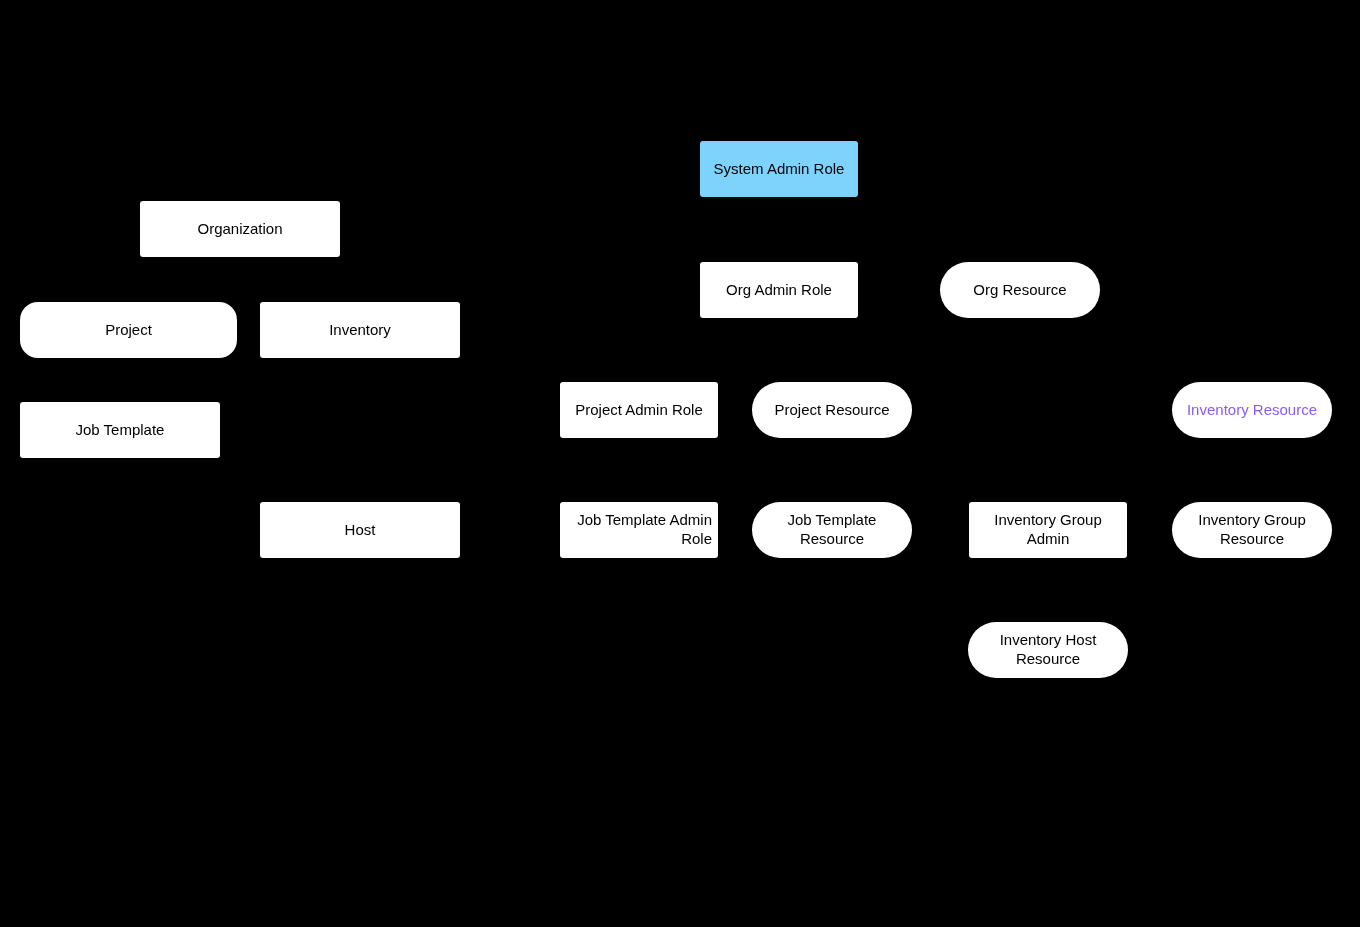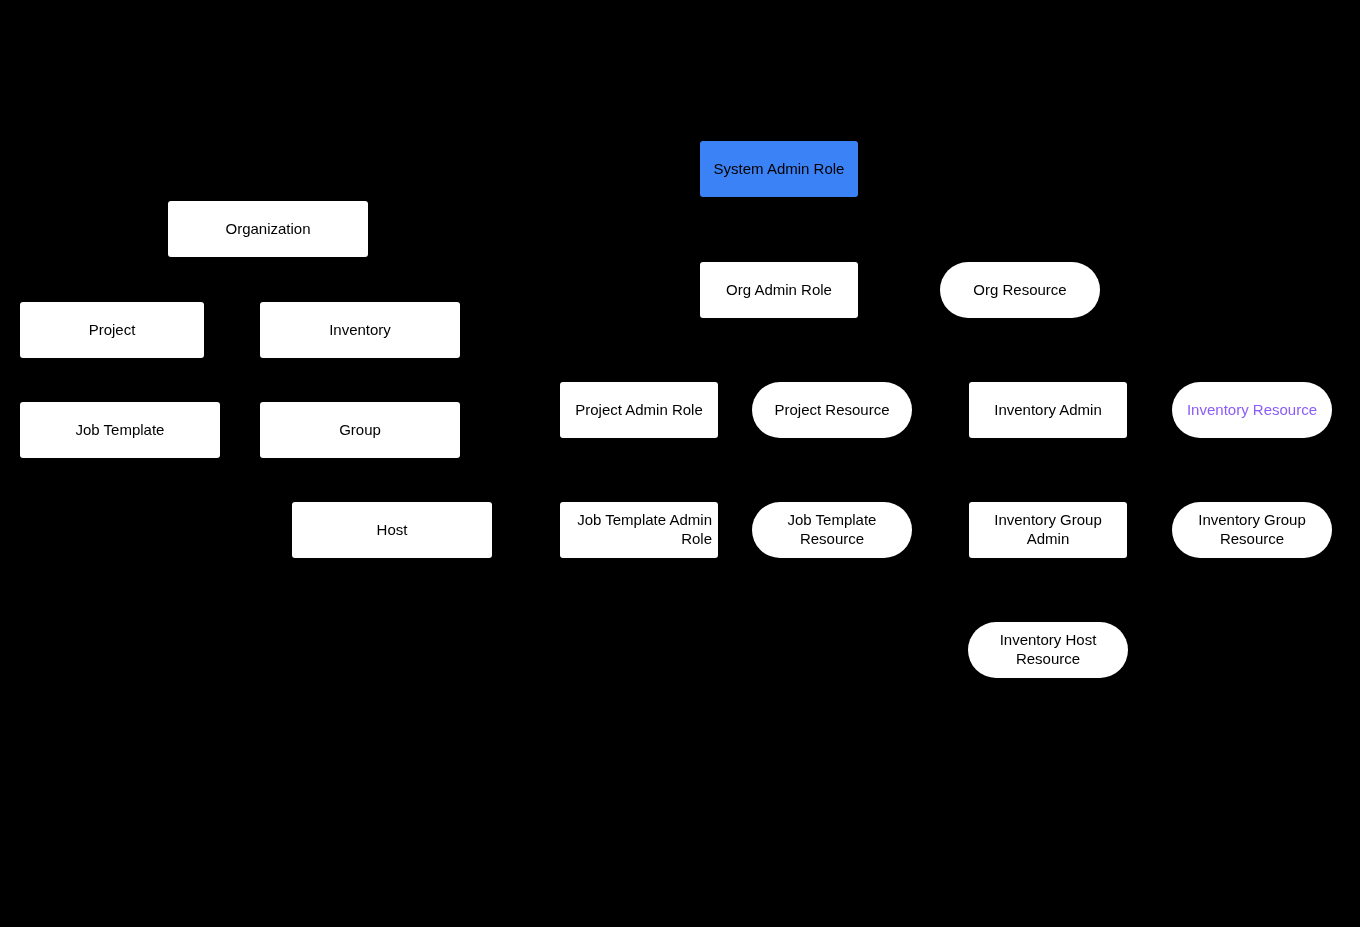--- a/index.html
+++ b/index.html
@@ -39,31 +39,29 @@
     border-radius: 3px;
   }
   .pill {
     border-radius: 999px;
   }
 </style>
 </head>
 <body>
 
 <div id="canvas">
-    <div class="node rect" style="left: 140px; top: 201px; width: 200px; height: 56px; background: rgb(255, 255, 255); color: rgb(0, 0, 0); margin-left: 28px;">Organization</div>
-    <div class="node rect" style="left: 20px; top: 302px; width: 184px; height: 56px; background: rgb(255, 255, 255); color: rgb(0, 0, 0);">Project</div>
+    <div class="node rect" style="left: 140px; top: 201px; width: 200px; height: 56px; background: rgb(255, 255, 255); color: rgb(0, 0, 0);">Organization</div>
+    <div class="node rect" style="left: 20px; top: 302px; width: 217px; height: 56px; background: rgb(255, 255, 255); color: rgb(0, 0, 0); border-radius: 18px;">Project</div>
     <div class="node rect" style="left: 260px; top: 302px; width: 200px; height: 56px; background: rgb(255, 255, 255); color: rgb(0, 0, 0);">Inventory</div>
     <div class="node rect" style="left: 20px; top: 402px; width: 200px; height: 56px; background: #ffffff; color: rgb(0, 0, 0);">Job Template</div>
-    <div class="node rect" style="left: 260px; top: 402px; width: 200px; height: 56px; background: rgb(255, 255, 255); color: rgb(0, 0, 0);">Group</div>
-    <div class="node rect" style="left: 260px; top: 502px; width: 200px; height: 56px; background: rgb(255, 255, 255); color: rgb(0, 0, 0); margin-left: 32px;">Host</div>
-    <div class="node rect" style="left: 700px; top: 141px; width: 158px; height: 56px; background: #3b82f6; color: rgb(0, 0, 0);">System Admin Role</div>
+    <div class="node rect" style="left: 260px; top: 502px; width: 200px; height: 56px; background: rgb(255, 255, 255); color: rgb(0, 0, 0);">Host</div>
+    <div class="node rect" style="left: 700px; top: 141px; width: 158px; height: 56px; background: #7dd3fc; color: rgb(0, 0, 0);">System Admin Role</div>
     <div class="node rect" style="left: 700px; top: 262px; width: 158px; height: 56px; background: rgb(255, 255, 255); color: rgb(0, 0, 0);">Org Admin Role</div>
     <div class="node pill" style="left: 940px; top: 262px; width: 160px; height: 56px; background: rgb(255, 255, 255); color: rgb(0, 0, 0);">Org Resource</div>
     <div class="node rect" style="left: 560px; top: 382px; width: 158px; height: 56px; background: rgb(255, 255, 255); color: rgb(0, 0, 0);">Project Admin Role</div>
     <div class="node pill" style="left: 752px; top: 382px; width: 160px; height: 56px; background: rgb(255, 255, 255); color: rgb(0, 0, 0);">Project Resource</div>
-    <div class="node rect" style="left: 969px; top: 382px; width: 158px; height: 56px; background: rgb(255, 255, 255); color: rgb(0, 0, 0);">Inventory Admin</div>
     <div class="node pill" style="left: 1172px; top: 382px; width: 160px; height: 56px; background: rgb(255, 255, 255); color: #8b5cf6; text-align: center;">Inventory Resource</div>
     <div class="node rect" style="left: 560px; top: 502px; width: 158px; height: 56px; background: rgb(255, 255, 255); color: rgb(0, 0, 0); text-align: right;">Job Template Admin Role</div>
     <div class="node pill" style="left: 752px; top: 502px; width: 160px; height: 56px; background: rgb(255, 255, 255); color: rgb(0, 0, 0);">Job Template Resource</div>
     <div class="node rect" style="left: 969px; top: 502px; width: 158px; height: 56px; background: rgb(255, 255, 255); color: rgb(0, 0, 0); text-align: center;">Inventory Group Admin</div>
     <div class="node pill" style="left: 1172px; top: 502px; width: 160px; height: 56px; background: rgb(255, 255, 255); color: rgb(0, 0, 0);">Inventory Group Resource</div>
     <div class="node pill" style="left: 968px; top: 622px; width: 160px; height: 56px; background: #ffffff; color: rgb(0, 0, 0);">Inventory Host Resource</div>
   </div>
 
 </body></html>

